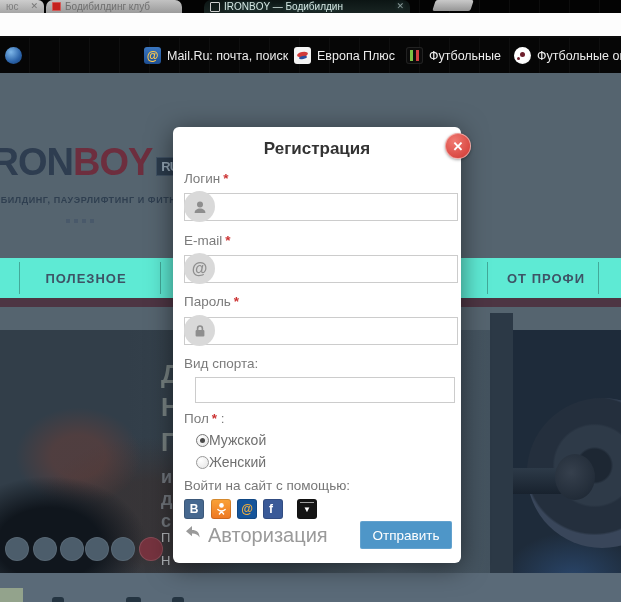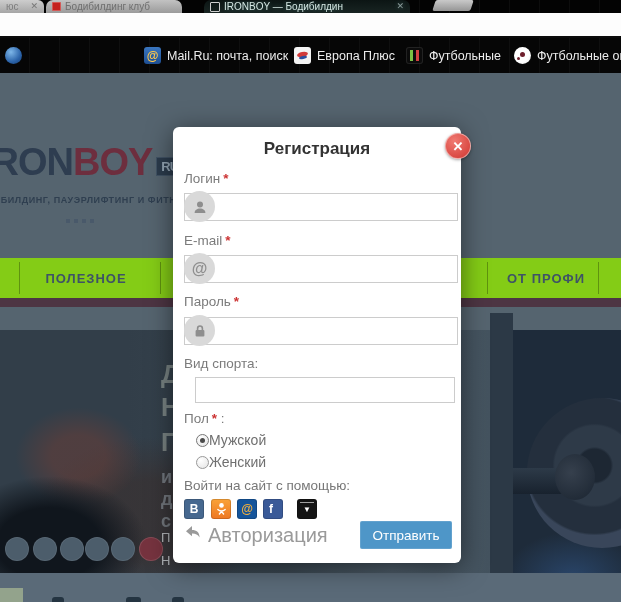--- a/index.html
+++ b/index.html
@@ -54,21 +54,21 @@
   .brand{position:absolute;left:-18px;top:68px;font-size:38px;font-weight:bold;letter-spacing:-1px;white-space:nowrap;}
   .brand .p1{color:#2e3d50;}
   .brand .p2{color:#6d2e3e;}
   .brand-badge{display:inline-block;background:#2b3b4c;color:#93a5b4;font-size:13px;font-weight:bold;
     padding:2px 5px;margin-left:4px;vertical-align:4px;box-shadow:inset 0 0 0 1px #405264;}
   .tagline{position:absolute;left:-28px;top:122px;font-size:9px;font-weight:bold;letter-spacing:0.6px;
     color:#2f3f50;white-space:nowrap;}
   .logo-dots{position:absolute;left:66px;top:146px;display:flex;gap:4px;}
   .logo-dots span{width:4px;height:4px;background:#49596a;}
 
-  .navbar{position:absolute;left:0;top:185px;width:621px;height:40px;background:#84cc16;}
+  .navbar{position:absolute;left:0;top:185px;width:621px;height:40px;background:#5eead4;}
   .nav-item{position:absolute;top:0;height:40px;display:flex;align-items:center;justify-content:center;
     color:#3e5366;font-size:13px;font-weight:bold;letter-spacing:1px;white-space:nowrap;cursor:default;}
   .nav-sep{position:absolute;top:4px;width:1px;height:32px;background:rgba(0,0,0,0.28);}
   .maroon-strip{position:absolute;left:0;top:225px;width:621px;height:9px;background:#4d3543;}
 
   .slider-left{position:absolute;left:0;top:257px;width:490px;height:243px;overflow:hidden;
     background:
       radial-gradient(ellipse 130px 90px at 10% 88%, #10161d 0 40%, transparent 75%),
       radial-gradient(ellipse 90px 70px at 16% 52%, rgba(104,62,56,0.55) 0 30%, transparent 70%),
       radial-gradient(ellipse 150px 110px at 30% 78%, rgba(58,46,44,0.6) 0 35%, transparent 75%),

